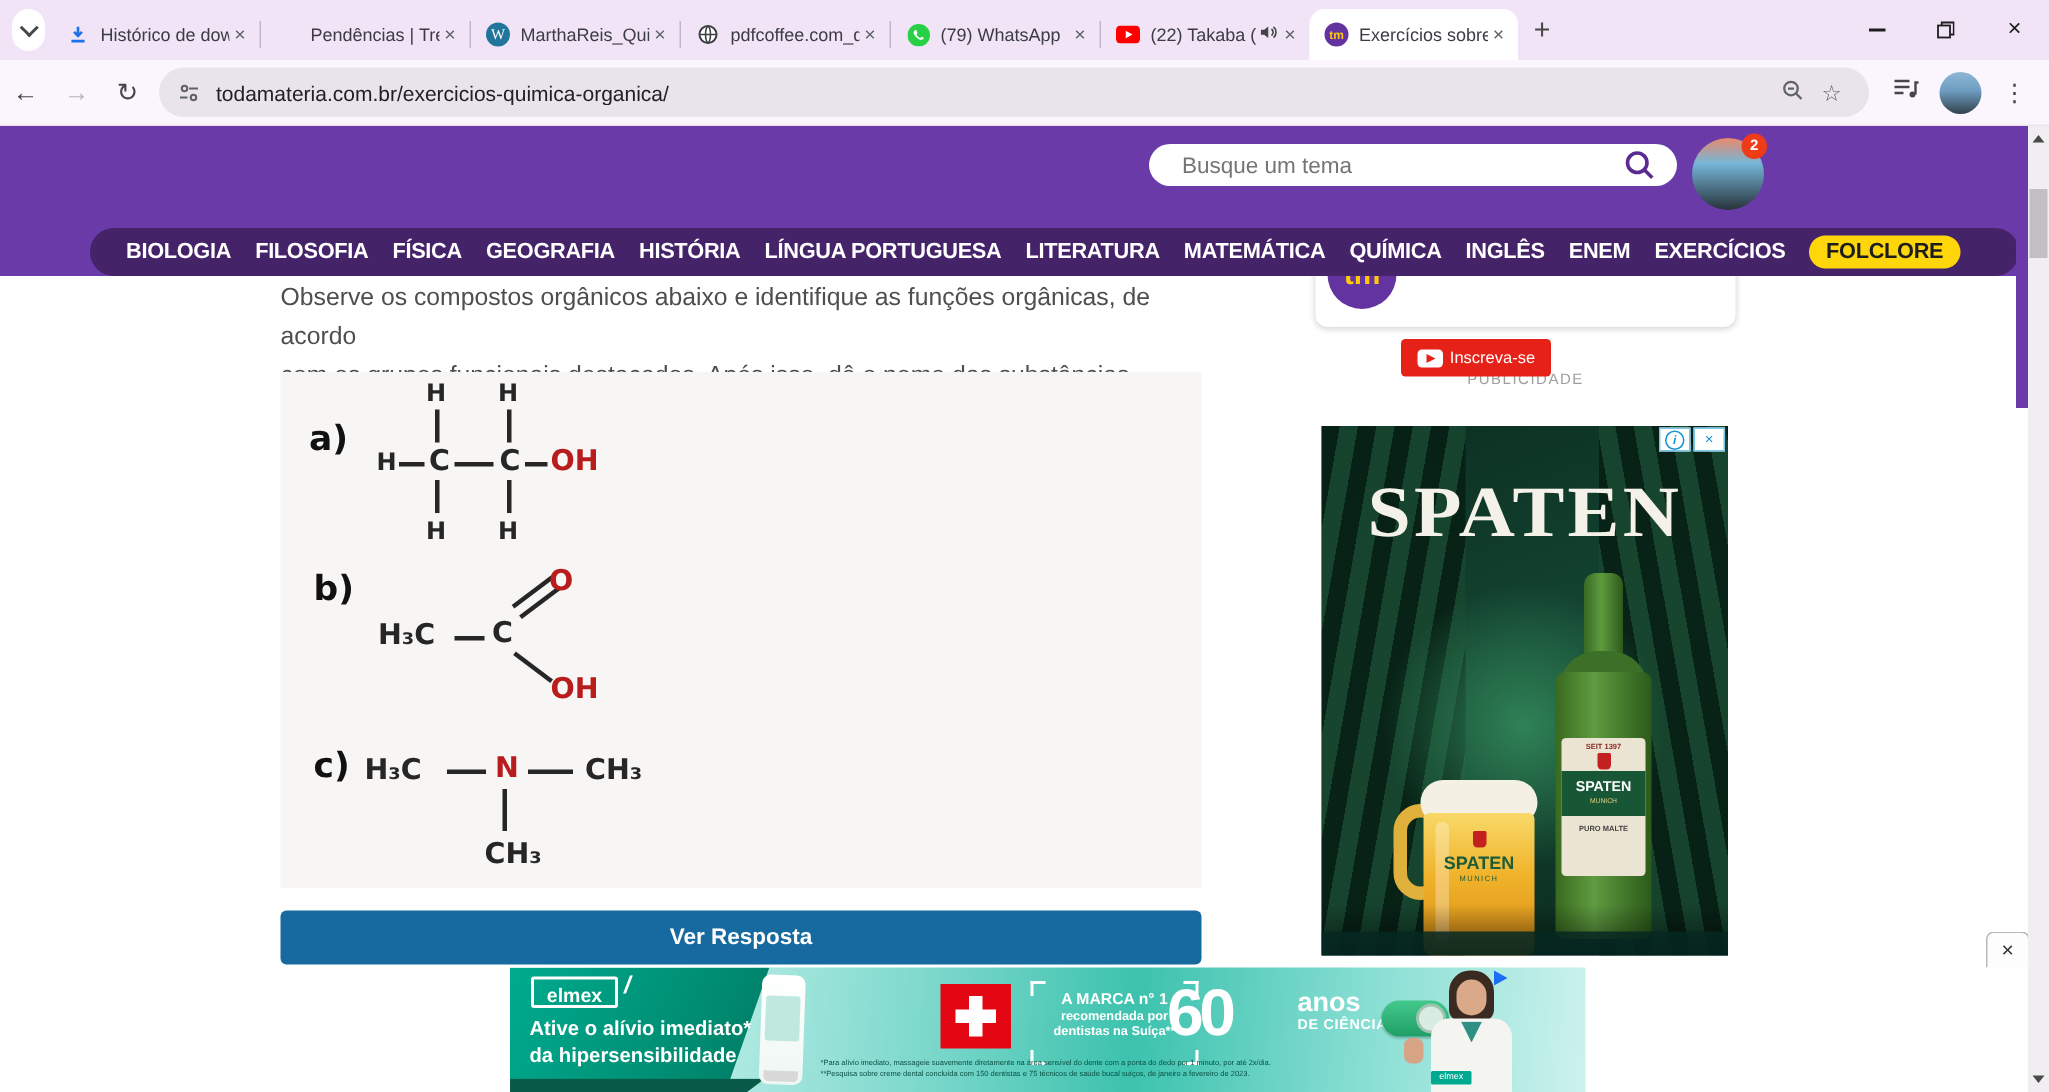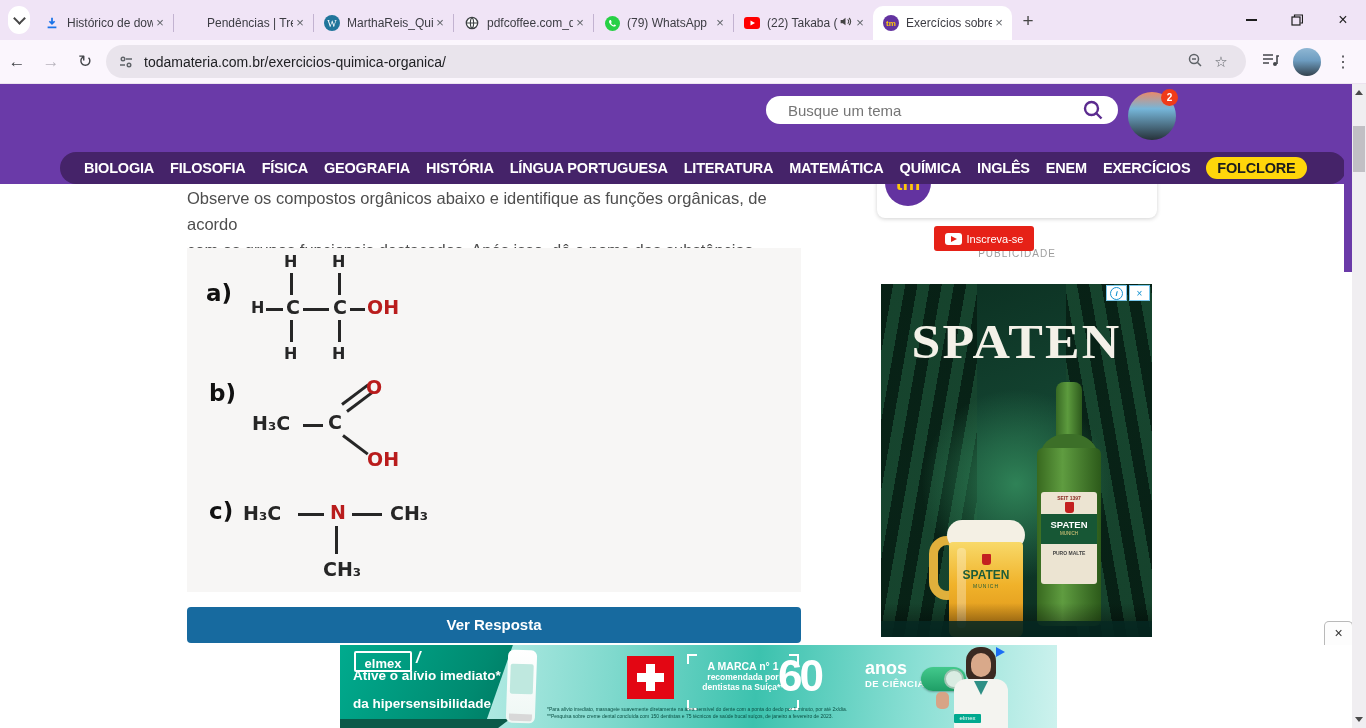--- a/index.html
+++ b/index.html
@@ -433,21 +433,21 @@
     </div>
   </div>
   <div class="pstrip"></div>
 
   <div class="adclose">×</div>
   <div class="banner">
     <div class="elxblock"></div>
     <div class="elxstrip"></div>
     <div class="elxlogo">elmex</div>
     <div class="elxslash">/</div>
-    <div class="elxline" style="top:23px;">Ative o alívio imediato*</div>
+    <div class="elxline" style="top:33px;">Ative o alívio imediato*</div>
     <div class="elxline" style="top:51px;">da hipersensibilidade</div>
     <div class="tube">
       <div class="tubelabel"></div>
       <div class="tubecap"></div>
     </div>
     <div class="cross">
       <div class="cv"></div>
       <div class="ch"></div>
     </div>
     <div class="claims">

